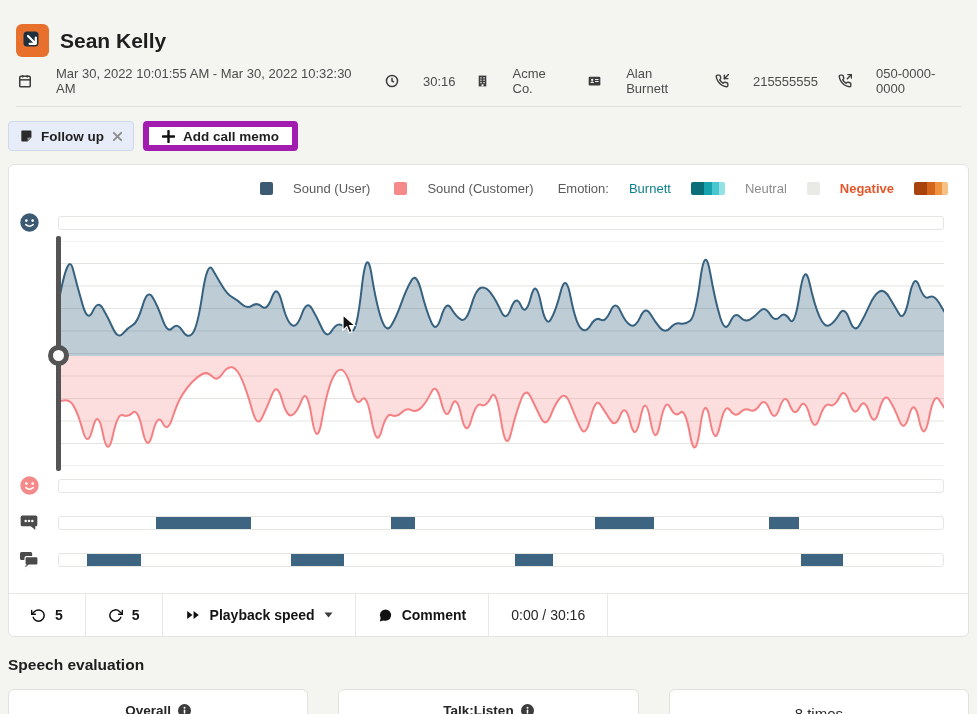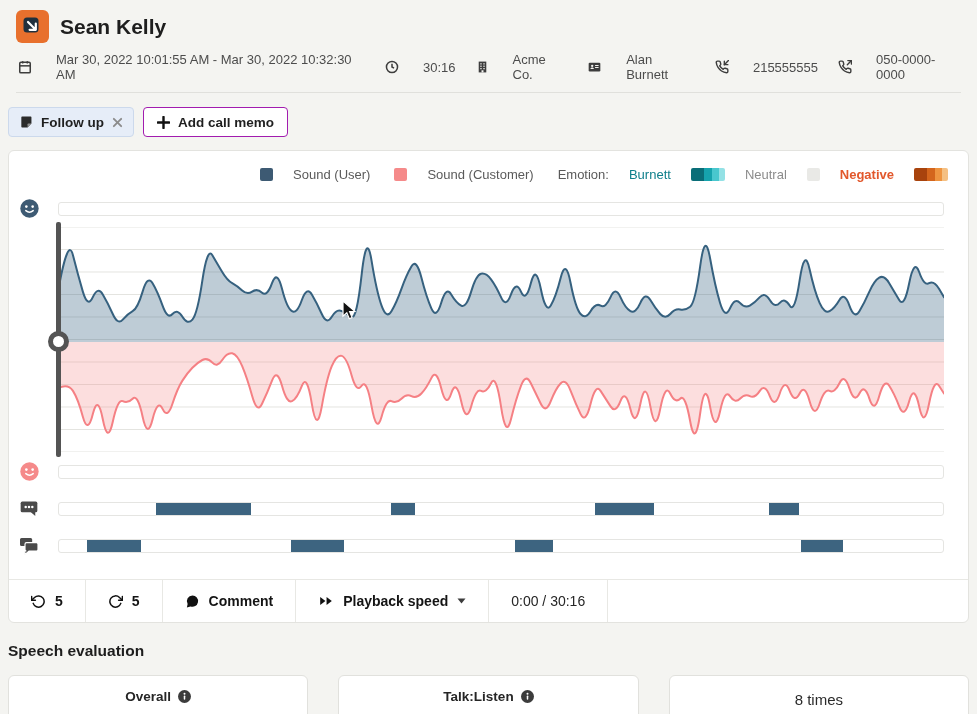--- a/index.html
+++ b/index.html
@@ -6,35 +6,35 @@
   html,body { width: 977px; height: 714px; }
   body {
     overflow: hidden;
     background: #f4f4f1;
     font-family: "Liberation Sans", sans-serif;
     color: #262626;
   }
   svg { display:block; }
 
   
-  .app-header { padding: 10px 16px 0; }
+  .app-header { padding: 24px 16px 0; }
   .title-row { display:flex; align-items:center; gap:11px; }
   .logo { width:33px; height:33px; background:#e8702d; border-radius:6px; display:flex; align-items:center; justify-content:center; }
   .page-title { font-size:21px; font-weight:bold; color:#1e1e1e; }
   .meta-row { display:flex; align-items:center; gap:20px; margin:9px 0 0 2px; font-size:13px; color:#4c4c4c; }
   .meta-item { display:flex; align-items:center; gap:24px; }
   .meta-item .ic { color:#3d3d3d; }
   .hdr-divider { border:none; border-top:1px solid #e0e0dc; margin-top:10px; }
 
   
   .toolbar { display:flex; justify-content:flex-start; align-items:center; padding:14px 8px 13px; }
   .toolbar-left { display:flex; gap:9px; }
   .tag-chip { display:flex; align-items:center; gap:8px; height:30px; padding:0 10px; background:#e6edf8; border:1px solid #ccd9ec; border-radius:4px; font-size:13.5px; font-weight:bold; color:#1f1f1f; cursor:pointer; }
   .tag-chip .close { color:#8b8b8b; display:flex; }
-  .btn { display:flex; align-items:center; gap:8px; background:#fff; border:1px solid #a21caf; border-radius:4px; font-size:13.5px; font-weight:bold; color:#1f1f1f; cursor:pointer; }
+  .btn { display:flex; align-items:center; gap:8px; background:#fff; border:6px solid #a21caf; border-radius:4px; font-size:13.5px; font-weight:bold; color:#1f1f1f; cursor:pointer; }
   .memo-btn { height:30px; padding:0 13px; }
   .operation-btn { height:36px; padding:0 14px; font-size:14px; }
 
   
   .chart-card { margin:0 8px; background:#fff; border:1px solid #e3e3df; border-radius:6px; }
   .legend-row { display:flex; justify-content:flex-end; align-items:center; gap:10px; padding:16px 20px 10px; font-size:13px; color:#5a5a5a; }
   .legend-item { display:flex; align-items:center; gap:20px; margin-left:14px; }
   .sw { width:13px; height:13px; border-radius:2px; }
   .grad-sw { display:flex; height:13px; border-radius:2px; overflow:hidden; }
   .grad-sw span { height:13px; }
@@ -312,39 +312,39 @@
       <span>
         <svg width="15" height="15" viewBox="0 0 24 24" fill="none" stroke="#111" stroke-width="2.4" stroke-linecap="round" stroke-linejoin="round">
             <polyline points="23 4 23 10 17 10"></polyline>
             <path d="M20.49 15a9 9 0 1 1-2.12-9.36L23 10"></path>
           </svg>
       </span>
       <span>5</span>
     </button>
     <button class="pb-cell">
       <span>
-        <svg width="15" height="15" viewBox="0 0 24 24">
-            <path d="M12 2.5a9 9 0 0 0-7.8 13.5L3 21.5l5.7-1.6A9 9 0 1 0 12 2.5z" fill="#111"></path>
-          </svg>
-      </span>
-      <span>Comment</span>
-    </button>
-    <button class="pb-cell">
-      <span>
         <svg width="16" height="14" viewBox="0 0 24 24">
             <polygon points="13,19 22,12 13,5" fill="#111"></polygon>
             <polygon points="2,19 11,12 2,5" fill="#111"></polygon>
           </svg>
       </span>
       <span>Playback speed</span>
       <span>
         <svg width="9" height="6" viewBox="0 0 9 6">
             <polygon points="0.5,0.5 8.5,0.5 4.5,5.5" fill="#3c3c3c"></polygon>
           </svg>
       </span>
+    </button>
+    <button class="pb-cell">
+      <span>
+        <svg width="15" height="15" viewBox="0 0 24 24">
+            <path d="M12 2.5a9 9 0 0 0-7.8 13.5L3 21.5l5.7-1.6A9 9 0 1 0 12 2.5z" fill="#111"></path>
+          </svg>
+      </span>
+      <span>Comment</span>
     </button>
     <div class="pb-cell pb-time">0:00 / 30:16</div>
   </div>
 </section>
 
 <h2 class="eval-heading">Speech evaluation</h2>
 
 <div class="eval-cards">
   <div class="eval-card">
     <div class="eval-card-header">

